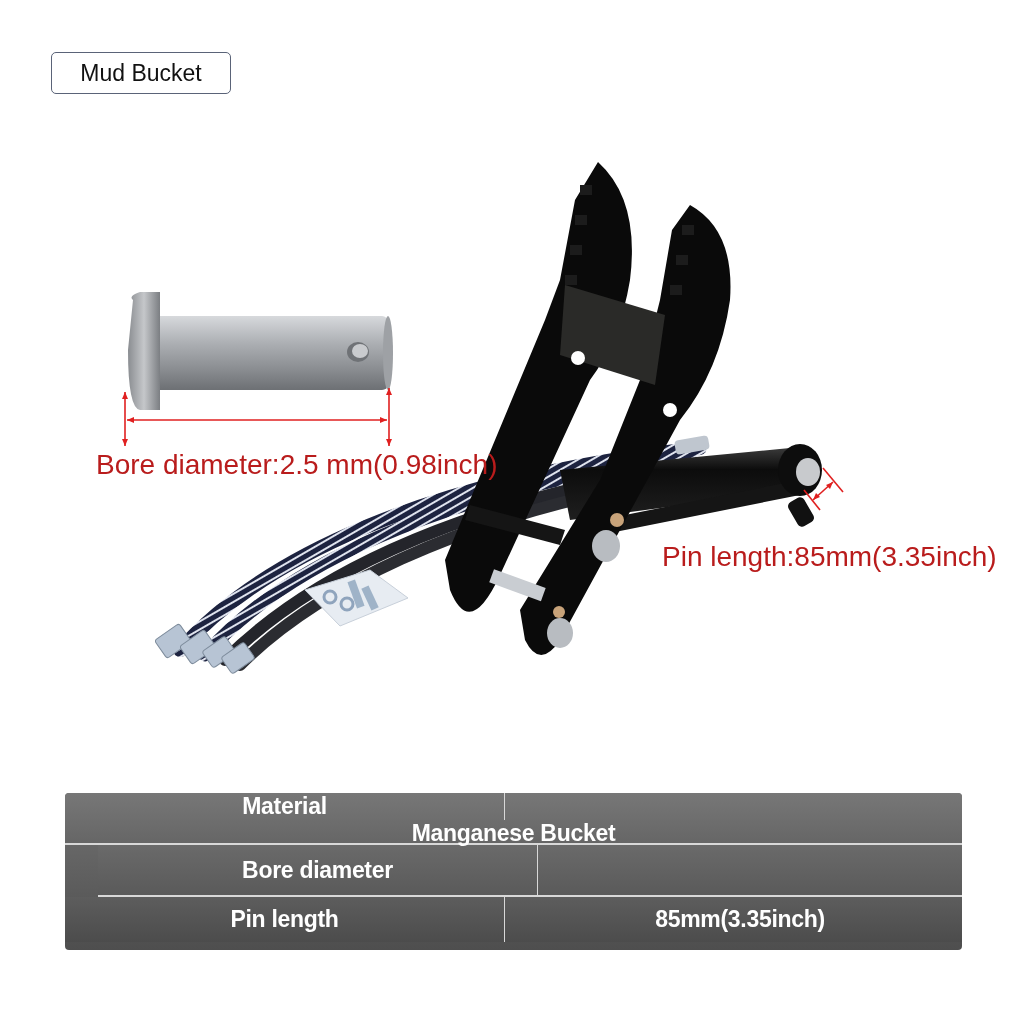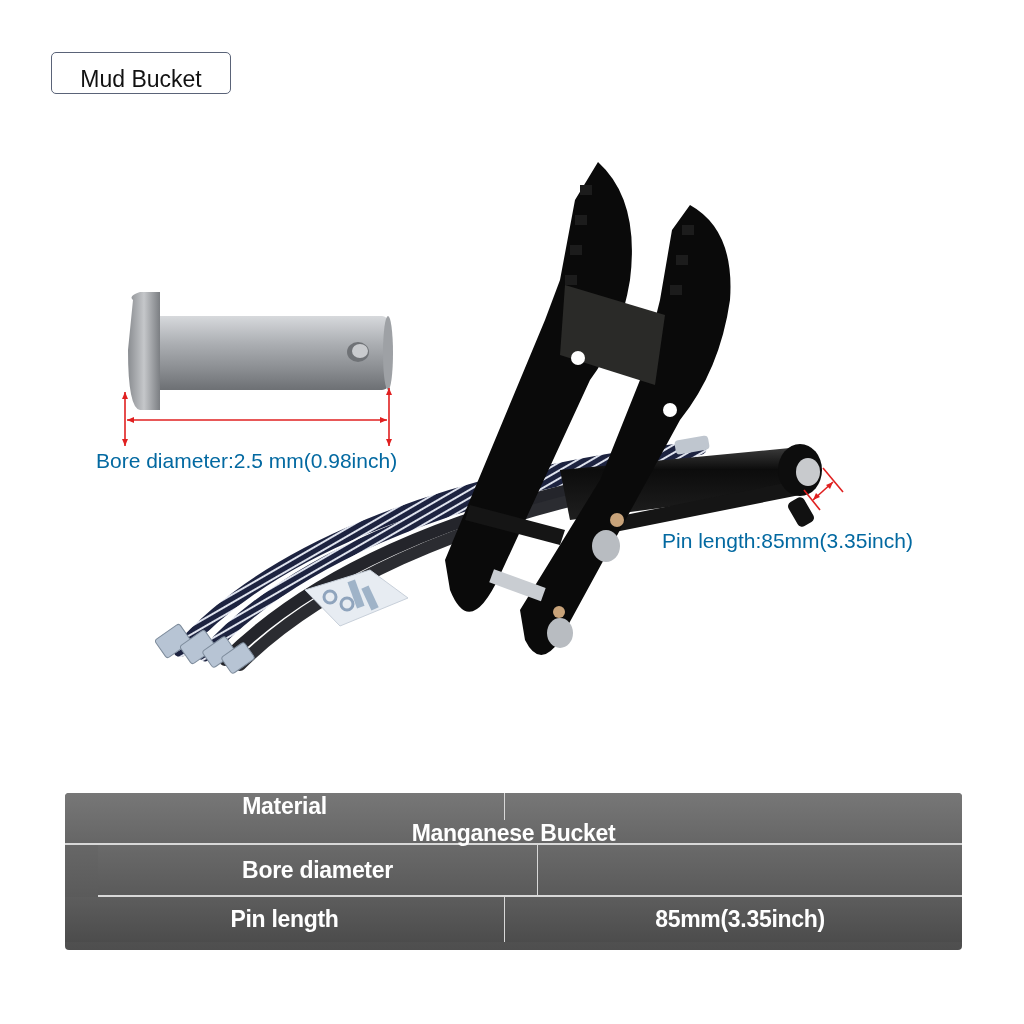--- a/index.html
+++ b/index.html
@@ -3,27 +3,27 @@
 <meta charset="utf-8">
 <style>
   html, body { margin: 0; padding: 0; }
   body {
     width: 1024px; height: 1024px; background: #ffffff; position: relative; overflow: hidden;
     font-family: "Liberation Sans", "DejaVu Sans", sans-serif;
   }
   .title-box {
     position: absolute; left: 51px; top: 52px; width: 180px; height: 42px;
     border: 1.5px solid #5a6378; border-radius: 5px; box-sizing: border-box;
-    display: flex; align-items: flex-end; justify-content: center;
+    display: flex; align-items: center; justify-content: center;
     font-size: 23px; color: #111;
   }
   .illus { position: absolute; left: 0; top: 0; width: 1024px; height: 780px; }
-  .label { position: absolute; font-size: 21px; color: #0369a1; white-space: nowrap; }
+  .label { position: absolute; font-size: 28px; color: #b91c1c; white-space: nowrap; }
   .bore-label { left: 96px; top: 449px; }
-  .pin-label { left: 662px; top: 529px; }
+  .pin-label { left: 662px; top: 541px; }
   .spec-table {
     position: absolute; left: 65px; top: 793px; width: 897px; height: 157px;
     border-radius: 4px; overflow: hidden;
     background: linear-gradient(#737373, #4e4e4e);
   }
   .spec-row { display: flex; height: 52px; border-bottom: 2px solid #d8d8d8; box-sizing: border-box; }
   .spec-row:last-child { border-bottom: none; height: 45px; gap: 13px; }
   .spec-row:nth-child(1) { background: linear-gradient(#777, #666); flex-direction: column; }
   .spec-row:nth-child(2) { background: linear-gradient(#6a6a6a, #5a5a5a); margin-left: 33px; }
   .spec-row:nth-child(3) { background: linear-gradient(#5d5d5d, #4c4c4c); }

